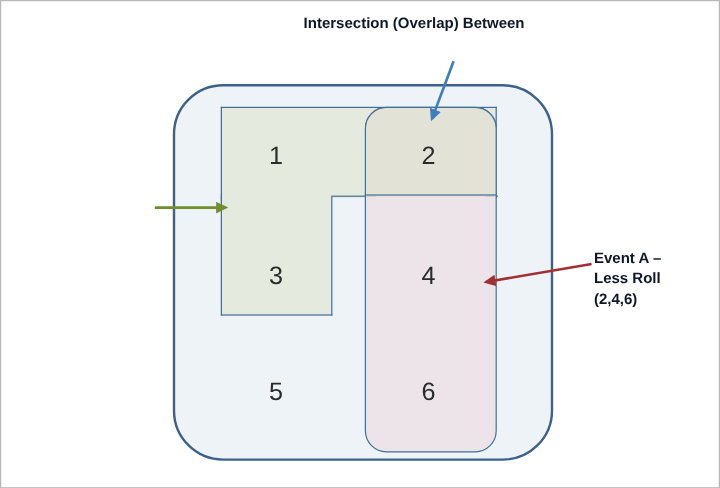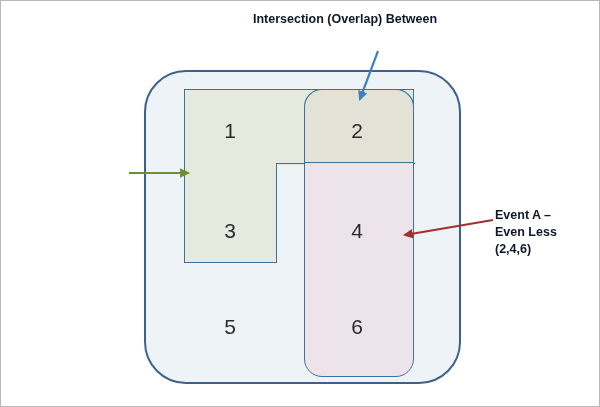--- a/index.html
+++ b/index.html
@@ -193,17 +193,17 @@
 
   <div class="callout callout-title">
     <div>Intersection (Overlap) Between</div>
   </div>
 
   <div class="callout callout-left">
   </div>
 
   <div class="callout callout-right">
     <div>Event A –</div>
-    <div>Even Less</div>
+    <div>Less Roll</div>
     <div>(2,4,6)</div>
   </div>
 
 </div>
 
 </body></html>

